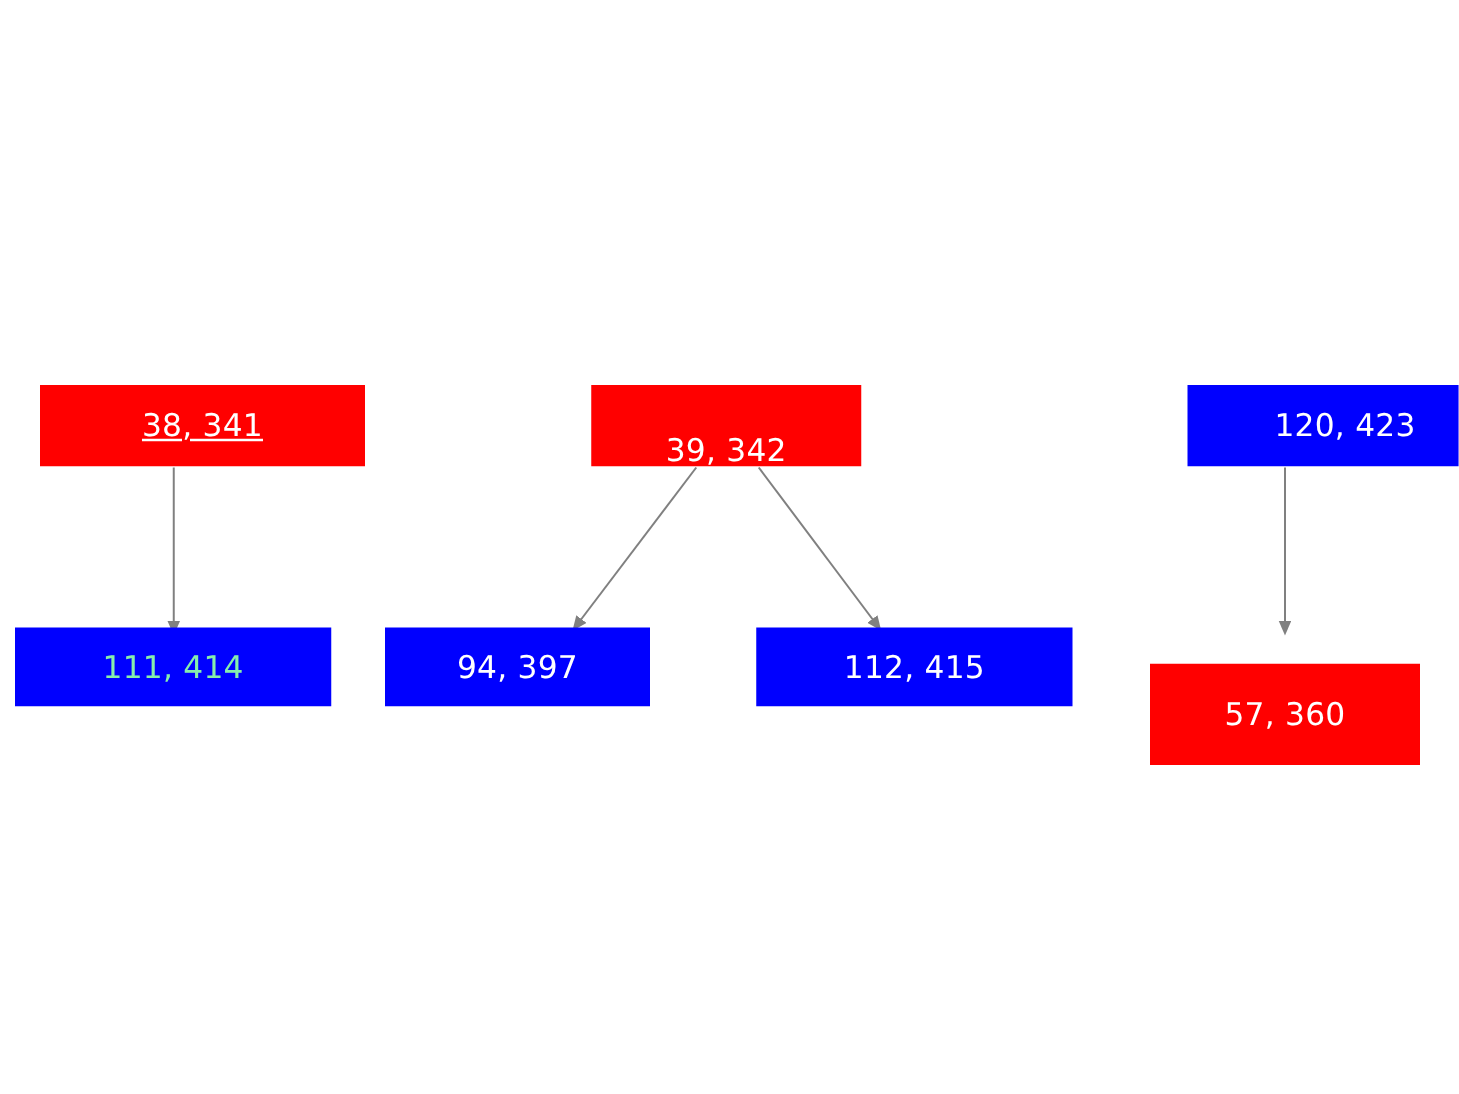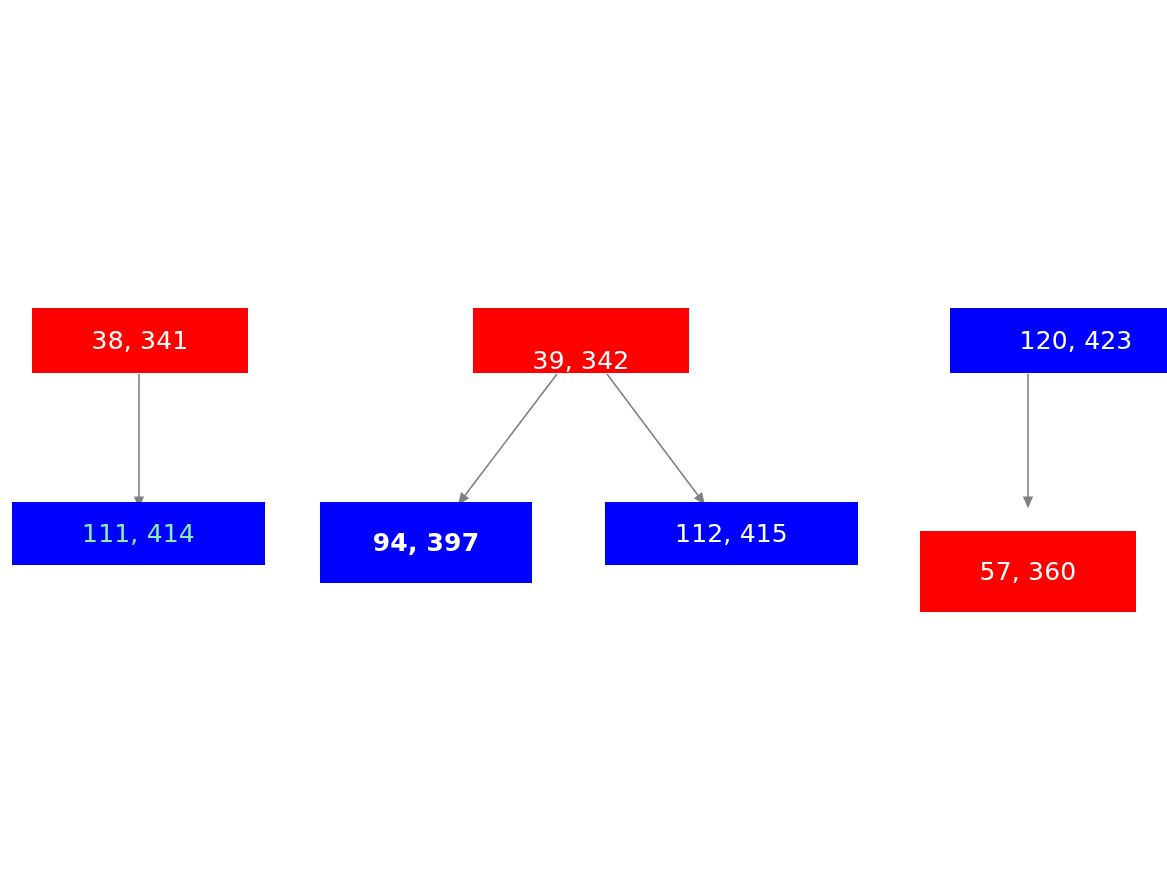--- a/index.html
+++ b/index.html
@@ -53,30 +53,30 @@
     </defs>
     <g id="edges-group">
         <line x1="139" y1="374" x2="139" y2="500" stroke="#808080" stroke-width="1.6" marker-end="url(#arrowhead)"></line>
         <line x1="557" y1="374" x2="463" y2="498" stroke="#808080" stroke-width="1.6" marker-end="url(#arrowhead)"></line>
         <line x1="607" y1="374" x2="700" y2="498" stroke="#808080" stroke-width="1.6" marker-end="url(#arrowhead)"></line>
         <line x1="1028" y1="374" x2="1028" y2="500" stroke="#808080" stroke-width="1.6" marker-end="url(#arrowhead)"></line>
       </g>
   </svg>
 
   <div id="nodes-group">
-      <div class="node" style="left: 32px; top: 308px; width: 216px; height: 65px; background: rgb(255, 0, 0); color: rgb(255, 255, 255);">
+      <div class="node" style="left: 32px; top: 308px; width: 260px; height: 65px; background: rgb(255, 0, 0); color: rgb(255, 255, 255); text-decoration: underline;">
         <span class="node-label">38, 341</span>
       </div>
       <div class="node" style="left: 12px; top: 502px; width: 253px; height: 63px; background: rgb(0, 0, 255); color: #86efac;">
         <span class="node-label">111, 414</span>
       </div>
       <div class="node" style="left: 473px; top: 308px; width: 216px; height: 65px; background: rgb(255, 0, 0); color: rgb(255, 255, 255); align-items: flex-end;">
         <span class="node-label">39, 342</span>
       </div>
-      <div class="node" style="left: 320px; top: 502px; width: 212px; height: 81px; background: rgb(0, 0, 255); color: rgb(255, 255, 255); font-weight: bold;">
+      <div class="node" style="left: 308px; top: 502px; width: 212px; height: 63px; background: rgb(0, 0, 255); color: rgb(255, 255, 255);">
         <span class="node-label">94, 397</span>
       </div>
       <div class="node" style="left: 605px; top: 502px; width: 253px; height: 63px; background: rgb(0, 0, 255); color: rgb(255, 255, 255);">
         <span class="node-label">112, 415</span>
       </div>
       <div class="node" style="left: 902px; top: 308px; width: 252px; height: 65px; background: rgb(0, 0, 255); color: rgb(255, 255, 255); margin-left: 48px;">
         <span class="node-label">120, 423</span>
       </div>
       <div class="node" style="left: 920px; top: 531px; width: 216px; height: 81px; background: rgb(255, 0, 0); color: #ffffff;">
         <span class="node-label">57, 360</span>

